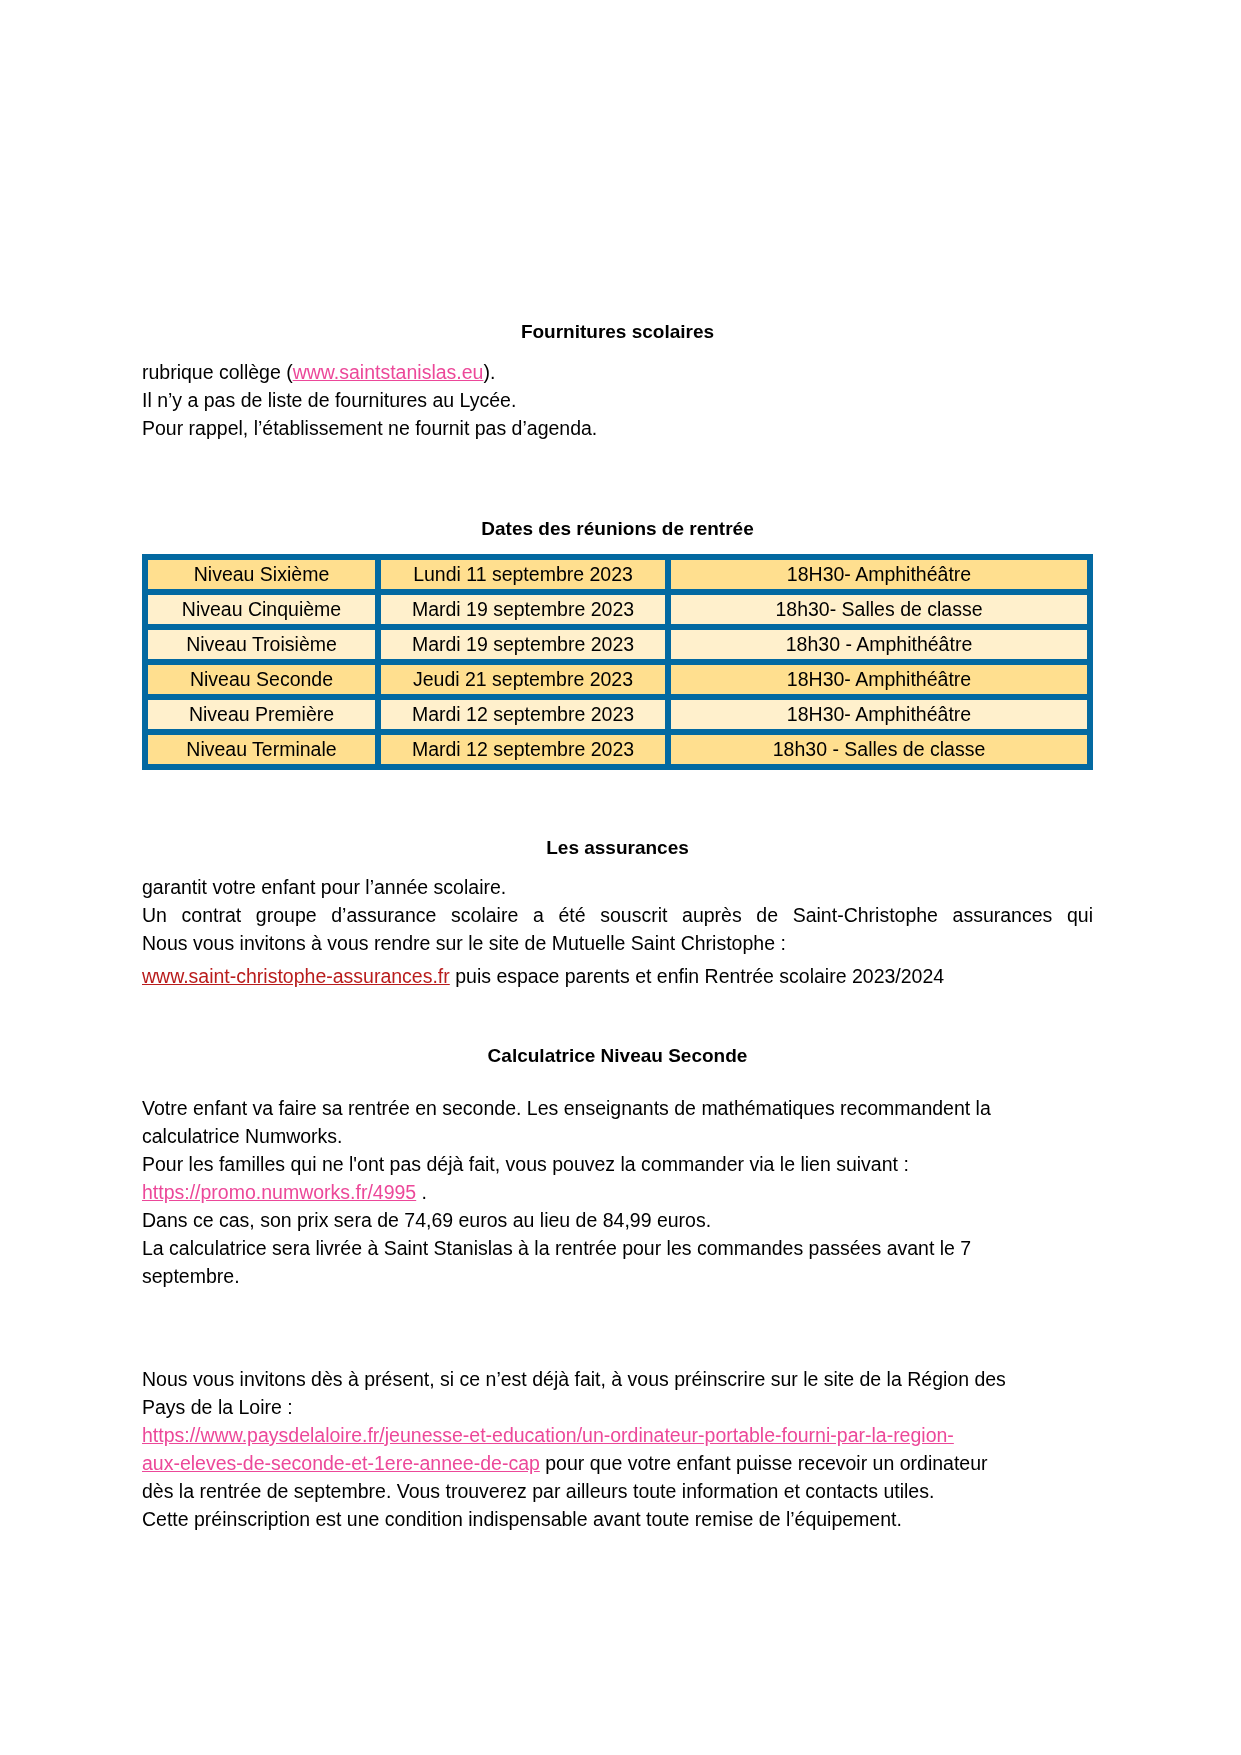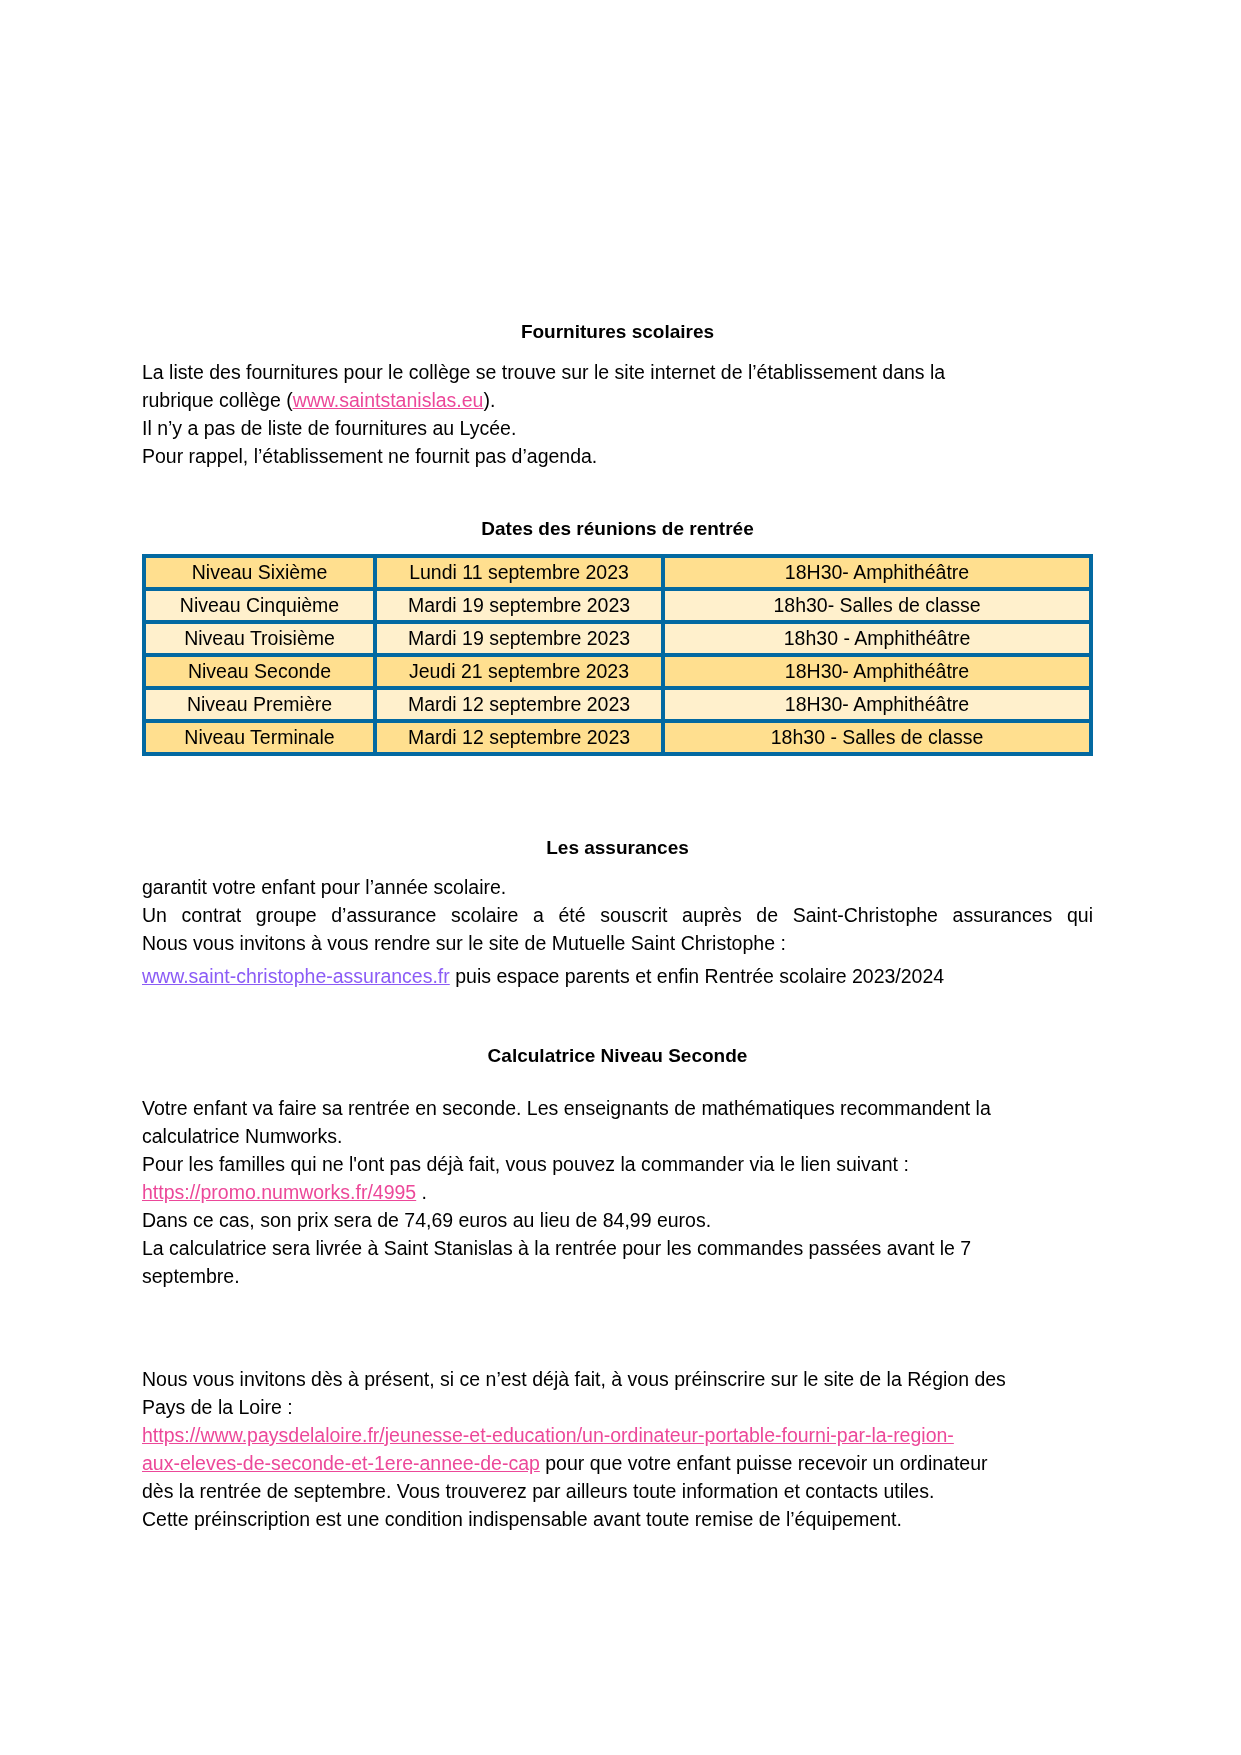--- a/index.html
+++ b/index.html
@@ -6,39 +6,38 @@
     body { width: 1241px; height: 1755px; position: relative; overflow: hidden;
            font-family: "Liberation Sans", "DejaVu Sans", sans-serif; color: #000; }
     .page { position: absolute; left: 0; top: 0; width: 1241px; height: 1755px; background: #fff; }
     .block { position: absolute; left: 142px; width: 951px; }
     .heading { position: absolute; left: 142px; width: 951px; text-align: center;
                font-weight: bold; font-size: 19px; line-height: 28px; margin-top: 16px; }
     .para { font-size: 19.5px; line-height: 28px; margin: 0; }
     .line { display: block; white-space: nowrap; }
     .line.justify-line { text-align: justify; text-align-last: justify; white-space: normal; }
     a.link-blue { color: #ec4899; }
-    a.link-black { color: #8b5cf6; text-decoration: underline; }
+    a.link-black { color: #b91c1c; text-decoration: underline; }
     table.meetings { position: absolute; left: 142px; top: 554px; width: 951px;
                      border-collapse: collapse; font-size: 19.5px; }
-    table.meetings td { border: 4px solid #0369a1; text-align: center; height: 29px;
+    table.meetings td { border: 6px solid #0369a1; text-align: center; height: 29px;
                         padding: 0 4px; line-height: 29px; white-space: nowrap; }
     table.meetings td.c1 { width: 219px; }
     table.meetings td.c2 { width: 276px; }
     table.meetings tr.row-dark td { background: #ffdf8f; }
     table.meetings tr.row-light td { background: #fff0cc; }
   </style>
 </head>
 <body>
 
 <div class="page">
 
   <div class="heading" style="top:302px;">Fournitures scolaires</div>
   <div class="block" style="top:358px;">
     <p class="para">
-      <span class="line">La liste des fournitures pour le collège se trouve sur le site internet de l’établissement dans la</span>
       <span class="line"><span>rubrique collège (</span><a class="link-blue" href="#">www.saintstanislas.eu</a><span>).</span></span>
       <span class="line">Il n’y a pas de liste de fournitures au Lycée.</span>
       <span class="line">Pour rappel, l’établissement ne fournit pas d’agenda.</span>
     </p>
   </div>
 
   <div class="heading" style="top:499px;">Dates des réunions de rentrée</div>
   <table class="meetings">
     <tbody id="meetings-body">
         <tr class="row-dark">

